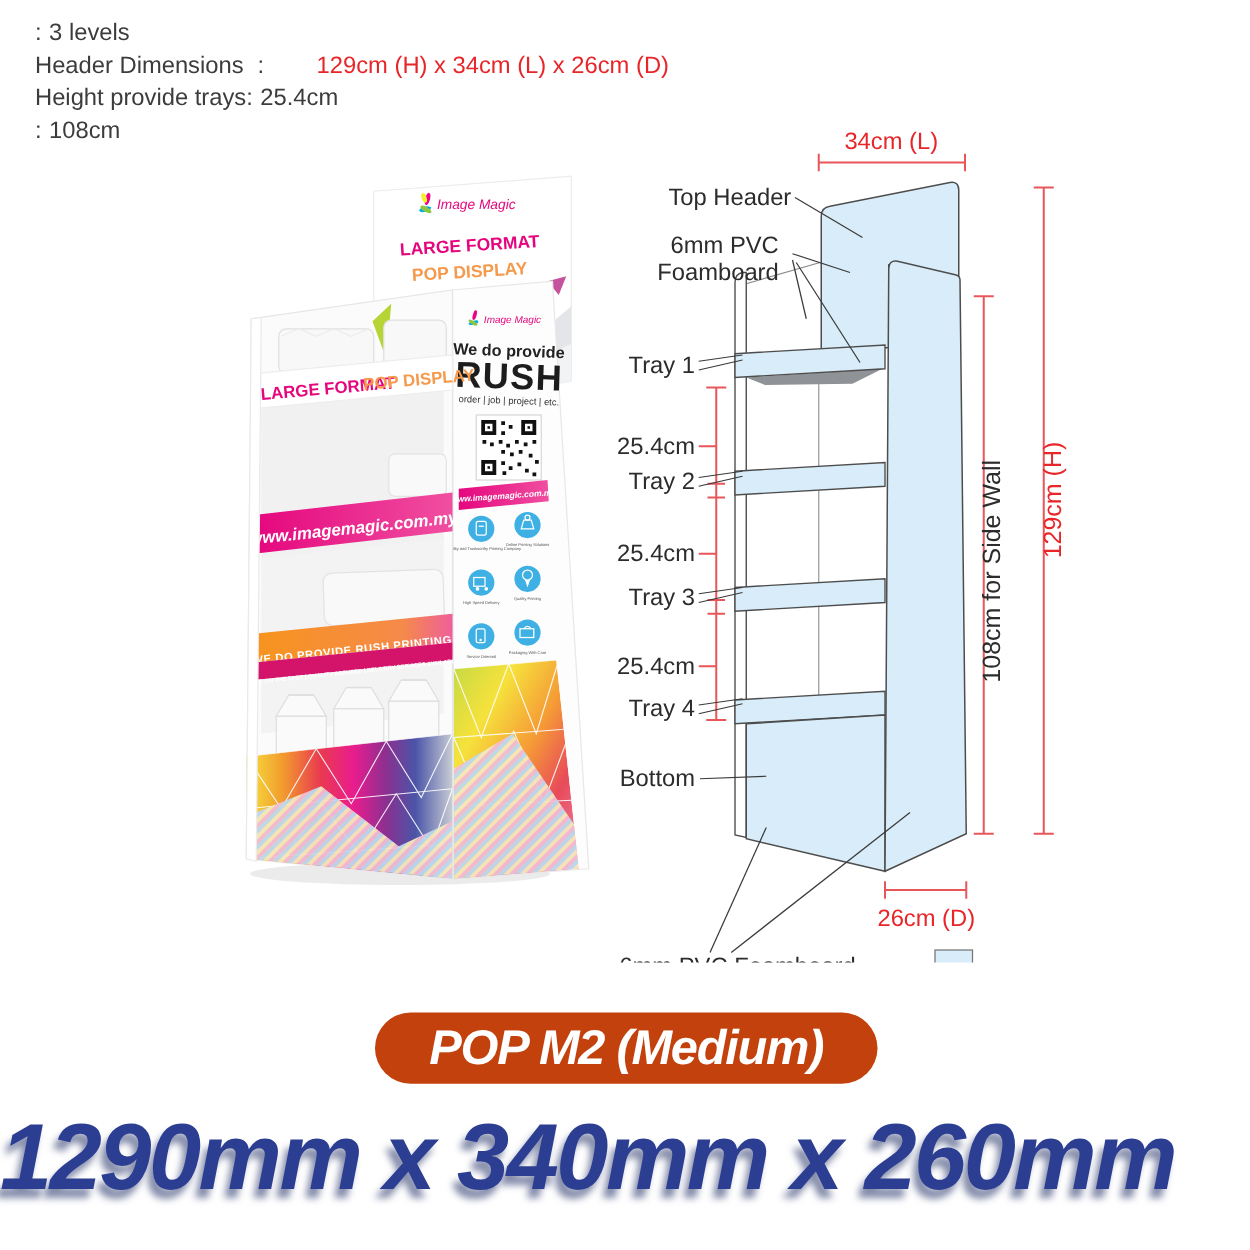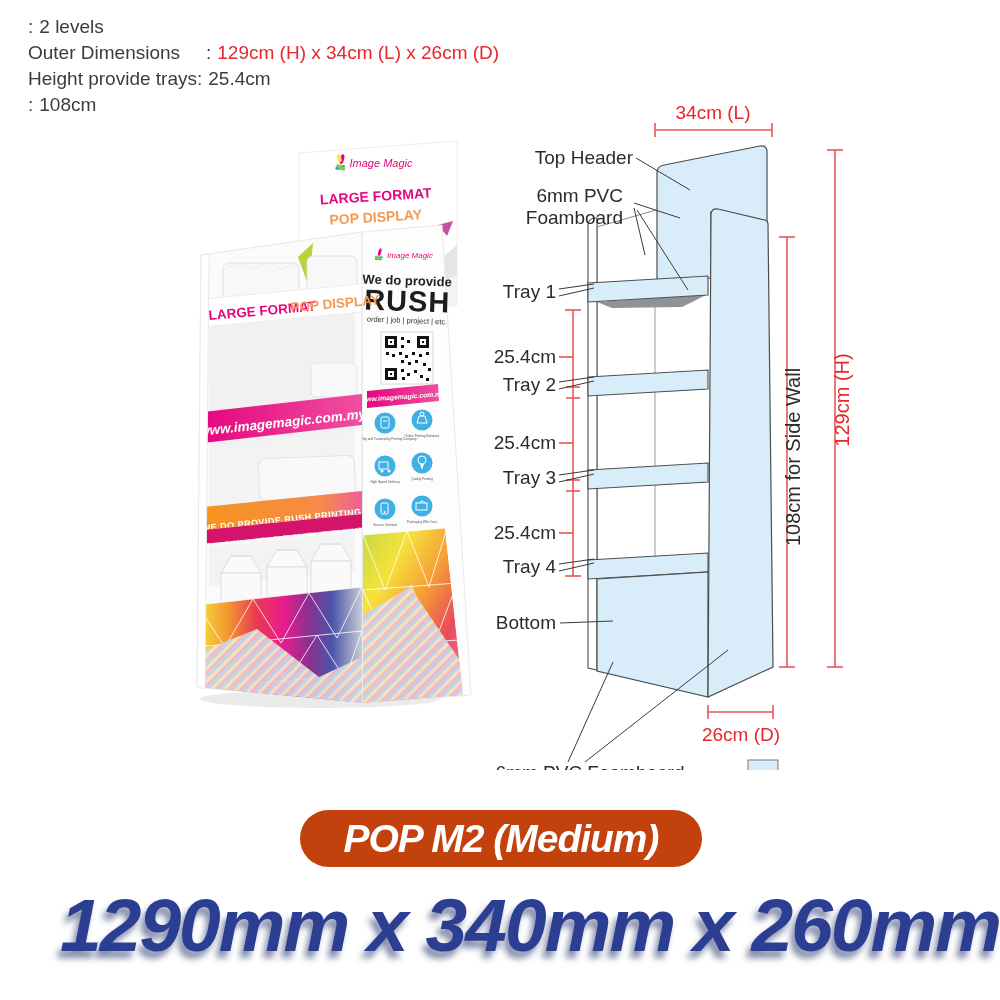--- a/index.html
+++ b/index.html
@@ -2,42 +2,42 @@
 <html><head>
 <meta charset="utf-8">
 <style>
   html,body{margin:0;padding:0;}
   body{width:1000px;height:1000px;position:relative;background:#ffffff;
        font-family:"Liberation Sans", sans-serif;overflow:hidden;}
   .specs{position:absolute;left:28px;top:14px;font-size:19px;color:#3c3c3c;}
   .spec-row{display:flex;line-height:26px;white-space:nowrap;}
   .spec-label.w{width:178px;}
   .spec-sep{margin-right:6px;}
-  .spec-value.red{color:#e8262a;}
+  .spec-value.red{color:#e8262a;margin-left:36px;}
   .photo-wrap{position:absolute;left:195px;top:135px;width:278px;height:580px;}
   .diagram-wrap{position:absolute;left:480px;top:90px;width:420px;height:680px;}
   .badge{position:absolute;left:300px;top:810px;width:402px;height:57px;background:#c2410c;
          border-radius:29px;text-align:center;}
   .badge span{display:inline-block;line-height:57px;color:#ffffff;font-size:39px;font-weight:bold;
          font-style:italic;letter-spacing:-1px;}
-  .size-line{position:absolute;left:0;top:882px;width:1000px;text-align:right;
+  .size-line{position:absolute;left:0;top:882px;width:1000px;text-align:left;
          font-size:75px;font-weight:bold;font-style:italic;color:#2c3e92;letter-spacing:-2px;
          text-shadow:-4px 7px 6px rgba(110,120,155,0.85);white-space:nowrap;}
   svg text{font-family:"Liberation Sans", sans-serif;}
 </style>
 </head>
 <body>
 
 <div class="specs">
   <div class="spec-row">
     <span class="spec-sep">:</span>
-    <span class="spec-value">2 levels</span>
+    <span class="spec-value">3 levels</span>
   </div>
   <div class="spec-row">
-    <span class="spec-label w">Outer Dimensions</span>
+    <span class="spec-label w">Header Dimensions</span>
     <span class="spec-sep">:</span>
     <span class="spec-value red">129cm (H) x 34cm (L) x 26cm (D)</span>
   </div>
   <div class="spec-row">
     <span class="spec-label">Height provide trays</span>
     <span class="spec-sep">:</span>
     <span class="spec-value">25.4cm</span>
   </div>
   <div class="spec-row">
     <span class="spec-sep">:</span>

